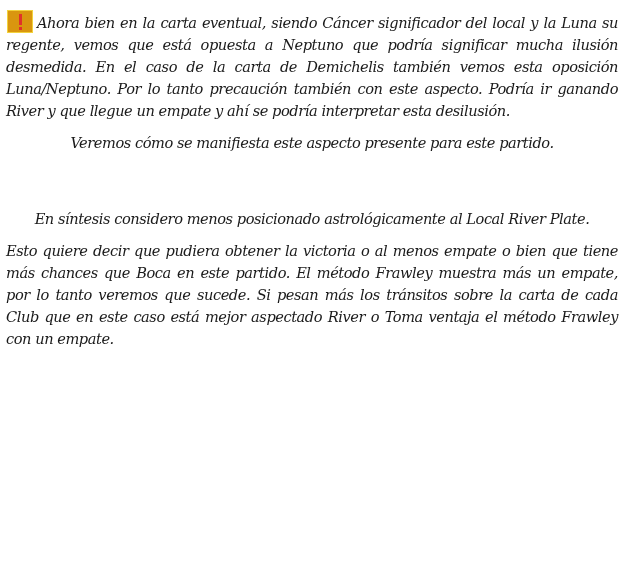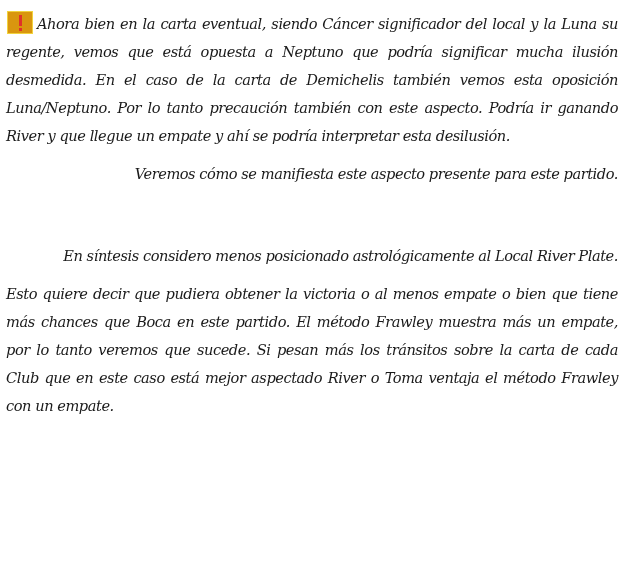--- a/index.html
+++ b/index.html
@@ -15,28 +15,28 @@
       font-family: "DejaVu Serif", "Liberation Serif", serif;
       font-style: italic;
       color: #1a1a1a;
     }
     .doc {
       position: absolute;
       left: 6px;
       top: 10px;
       width: 612px;
       font-size: 14.6px;
-      line-height: 28px;
+      line-height: 22px;
       letter-spacing: -0.45px;
     }
     .doc p {
       margin: 0 0 10px 0;
       text-align: justify;
     }
-    .doc p.left { text-align: right; }
+    .doc p.left { text-align: center; }
     .warn-icon {
       display: inline-block;
       width: 26px;
       height: 23px;
       background: #d9960f;
       border: 1px solid #f2d23c;
       box-sizing: border-box;
       vertical-align: -5px;
       margin-right: 4px;
       margin-left: 1px;

